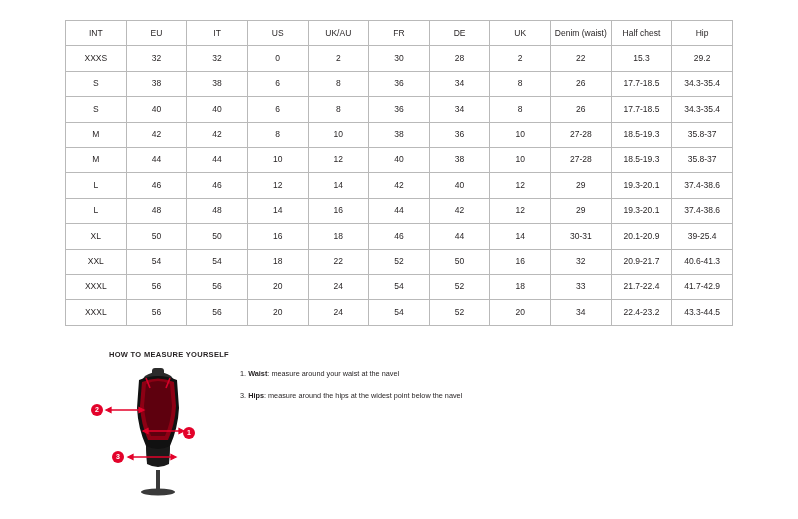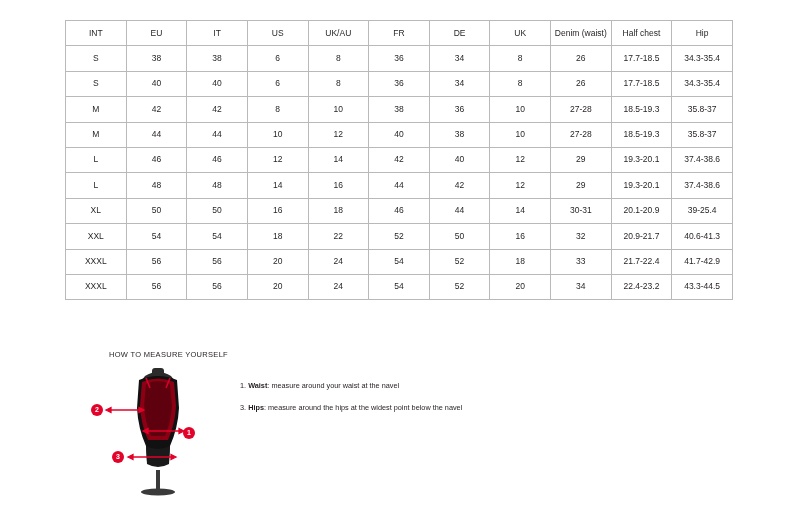--- a/index.html
+++ b/index.html
@@ -46,21 +46,21 @@
   }
   table.size-table thead td {
     font-size: 8.5px;
   }
   
   .measure-title {
     position: absolute;
     left: 65px;
     top: 350px;
     font-size: 7.5px;
-    font-weight: normal;
+    font-weight: bold;
     letter-spacing: 0.3px;
     color: #231f20;
     padding-left: 44px;
   }
   .measure-block {
     position: absolute;
     left: 65px;
     top: 362px;
     width: 600px;
     height: 135px;
@@ -68,21 +68,21 @@
   .figure {
     position: absolute;
     left: 25px;
     top: 4px;
     width: 140px;
     height: 130px;
   }
   .notes {
     position: absolute;
     left: 175px;
-    top: 20px;
+    top: 8px;
     width: 420px;
   }
   .note {
     font-size: 7.3px;
     line-height: 1.2;
     color: #231f20;
     margin-bottom: 13px;
     white-space: nowrap;
   }
   .note b { font-weight: bold; }
@@ -119,20 +119,33 @@
           <td>FR</td>
           <td>DE</td>
           <td>UK</td>
           <td>Denim (waist)</td>
           <td>Half chest</td>
           <td>Hip</td>
         </tr>
       </thead>
       <tbody>
         <tr>
+          <td>XXXS</td>
+          <td>32</td>
+          <td>32</td>
+          <td>0</td>
+          <td>2</td>
+          <td>30</td>
+          <td>28</td>
+          <td>2</td>
+          <td>22</td>
+          <td>15.3</td>
+          <td>29.2</td>
+        </tr>
+        <tr>
           <td>S</td>
           <td>38</td>
           <td>38</td>
           <td>6</td>
           <td>8</td>
           <td>36</td>
           <td>34</td>
           <td>8</td>
           <td>26</td>
           <td>17.7-18.5</td>

